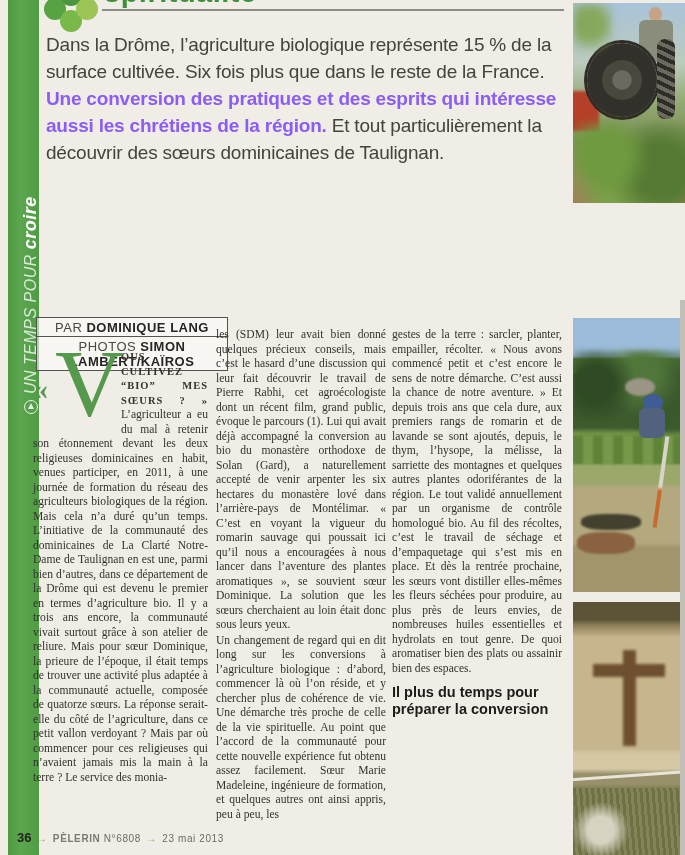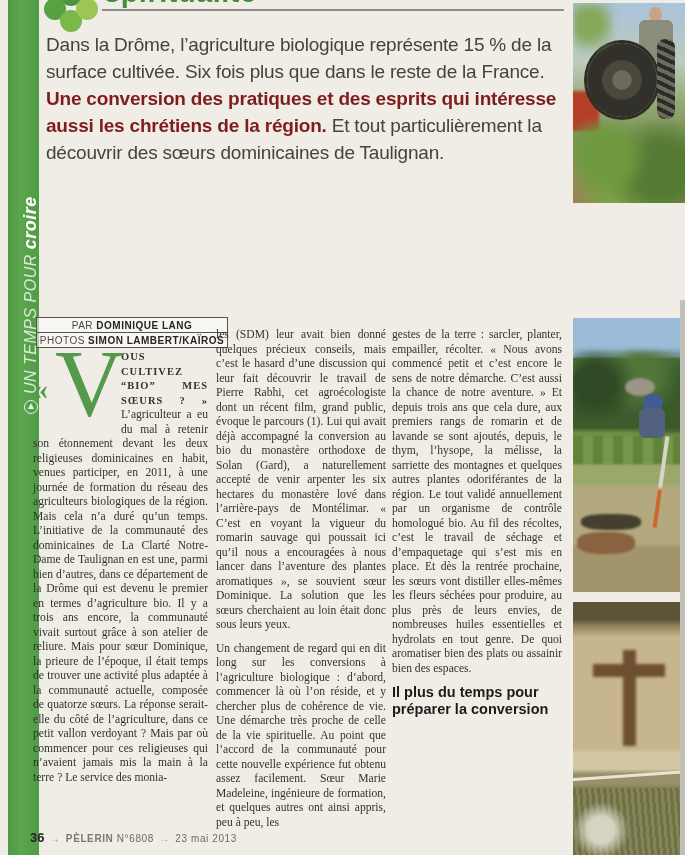--- a/index.html
+++ b/index.html
@@ -52,48 +52,48 @@
     font-size:29px; color:#3f8f3c; letter-spacing:.5px;
   }
   .header-rule { position:absolute; left:102px; top:9px; width:462px; height:2px; background:#8d8d85; }
 
   
   .intro {
     position:absolute; left:46px; top:31px; width:520px;
     font-family:"Liberation Sans", sans-serif;
     font-size:19px; line-height:27px; color:#45433d; letter-spacing:-.2px;
   }
-  .intro .hl { color:#7f1d1d; font-weight:bold; }
+  .intro .hl { color:#8b5cf6; font-weight:bold; }
 
   
   .headline {
     position:absolute; left:28px; top:168px; width:660px;
     font-family:"Liberation Serif", serif; font-weight:bold;
     font-size:62px; line-height:73px; color:#2c2b28; letter-spacing:-1px;
     white-space:nowrap;
   }
 
   
   .byline {
     position:absolute; left:36px; top:317px; width:192px;
     border:1px solid #55534d; background:rgba(255,255,255,.55);
-    font-family:"Liberation Sans", sans-serif; font-size:10px;
+    font-family:"Liberation Sans", sans-serif; font-size:13px;
     letter-spacing:.5px; color:#4a4840; text-align:center;
   }
   .byline .row { padding:2px 2px 1px; }
   .byline .row + .row { border-top:1px solid #55534d; }
   .byline b { color:#262522; }
 
   
   .col {
     position:absolute; top:328px;
     font-size:11.6px; line-height:14.5px; text-align:justify;
     color:#34322d;
   }
-  .col p + p { margin-top:9px; }
+  .col p + p { margin-top:1px; }
   .col1 { left:33px;  top:350px; width:175px; }
   .col2 { left:216px; width:170px; }
   .col3 { left:392px; width:170px; }
 
   .dropcap-wrap {
     float:left; width:84px; height:74px; position:relative; margin-right:4px;
   }
   .dc-quote {
     position:absolute; left:0; top:24px;
     font-size:30px; color:#55994d; font-weight:bold; line-height:1;
@@ -158,21 +158,21 @@
   .ph3-cross-h { left:20px; top:62px; width:72px; height:13px; background:#6e5030; filter:blur(1.5px); }
   .ph3-line { left:-6px; top:172px; width:130px; height:3px; background:#e8e4d8; transform:rotate(-4deg); filter:blur(.5px); }
   .ph3-grass { left:0; top:186px; width:112px; height:70px;
       background:radial-gradient(circle at 25% 60%, #d7d3c2 0 14%, transparent 30%),
                  repeating-linear-gradient(85deg,#6f7044 0 3px,#83845a 3px 6px); filter:blur(.6px); }
 
   .page-edge { position:absolute; left:680px; top:300px; width:5px; height:555px; background:#c2c0b6; }
 
   
   .footer {
-    position:absolute; left:30px; top:830px;
+    position:absolute; left:17px; top:830px;
     font-family:"Liberation Sans", sans-serif; font-size:10px; color:#6b6b64;
     letter-spacing:.6px;
   }
   .footer .pg { font-weight:bold; font-size:13px; color:#23221f; letter-spacing:0; }
   .footer .arrow { color:#8aa84e; font-weight:bold; padding:0 2px; }
   .footer .brand { font-weight:bold; color:#7a7a72; }
 </style>
 </head>
 <body>
 

